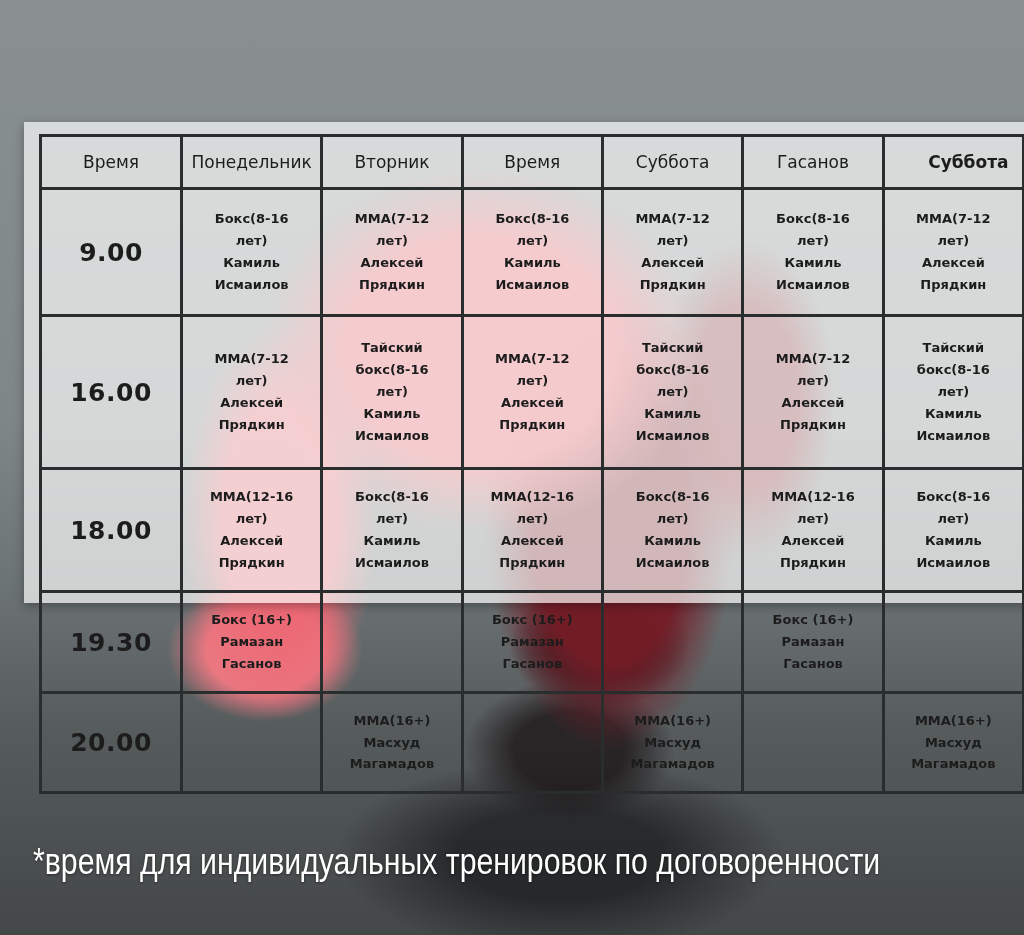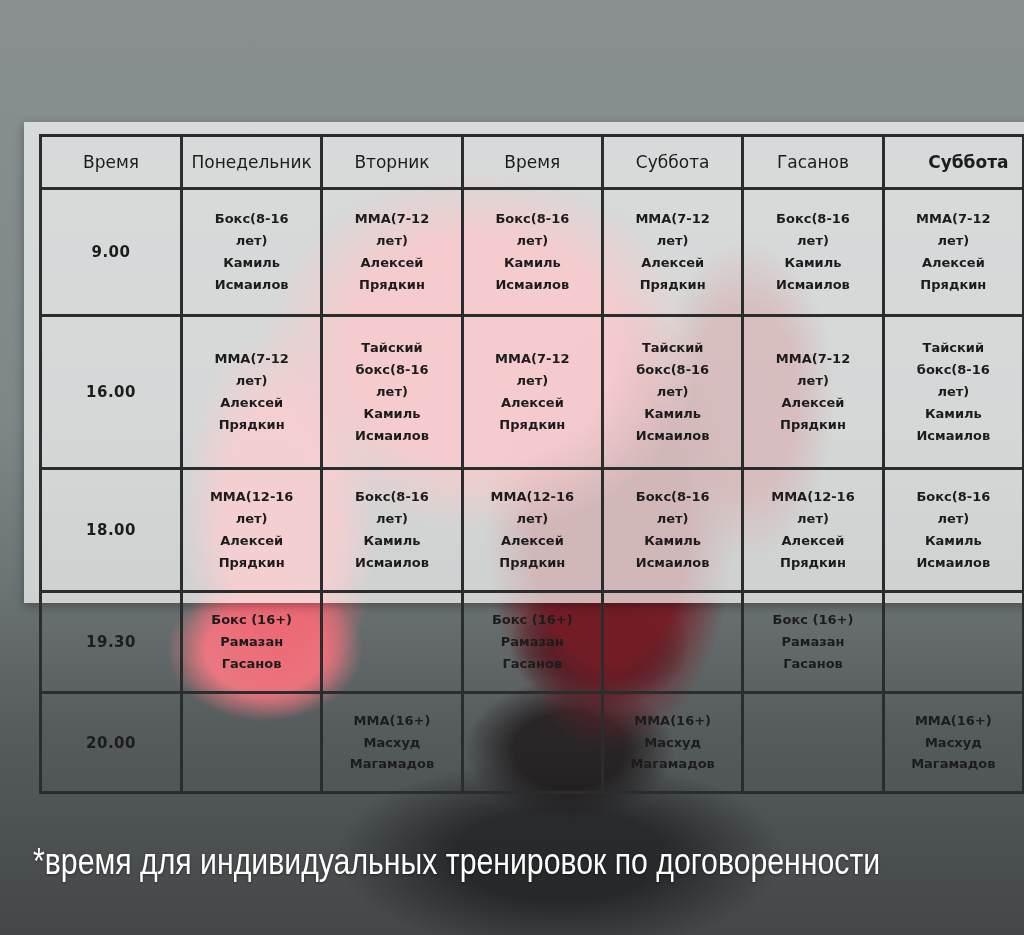--- a/index.html
+++ b/index.html
@@ -38,21 +38,21 @@
   }
   col.time-col { width: 141px; }
   th, td {
     border: 3px solid #2a2d2e;
     text-align: center; vertical-align: middle;
     color: #1c1c1c; padding: 2px 6px;
     overflow: hidden;
   }
   thead th { font-size: 17px; font-weight: normal; height: 46px; }
   thead th.bold { font-weight: bold; padding-left: 36px; }
-  td.time-cell { font-weight: bold; font-size: 15px; letter-spacing: 0.5px; }
+  td.time-cell { font-weight: bold; font-size: 25px; letter-spacing: 0.5px; }
   td.class-cell {
     font-weight: bold; font-size: 13px; line-height: 1.68;
     white-space: pre-line;
   }
   tr.r-900  { height: 127px; }
   tr.r-1600 { height: 153px; }
   tr.r-1800 { height: 123px; }
   tr.r-1930 { height: 101px; }
   tr.r-2000 { height: 100px; }
   .footnote {

